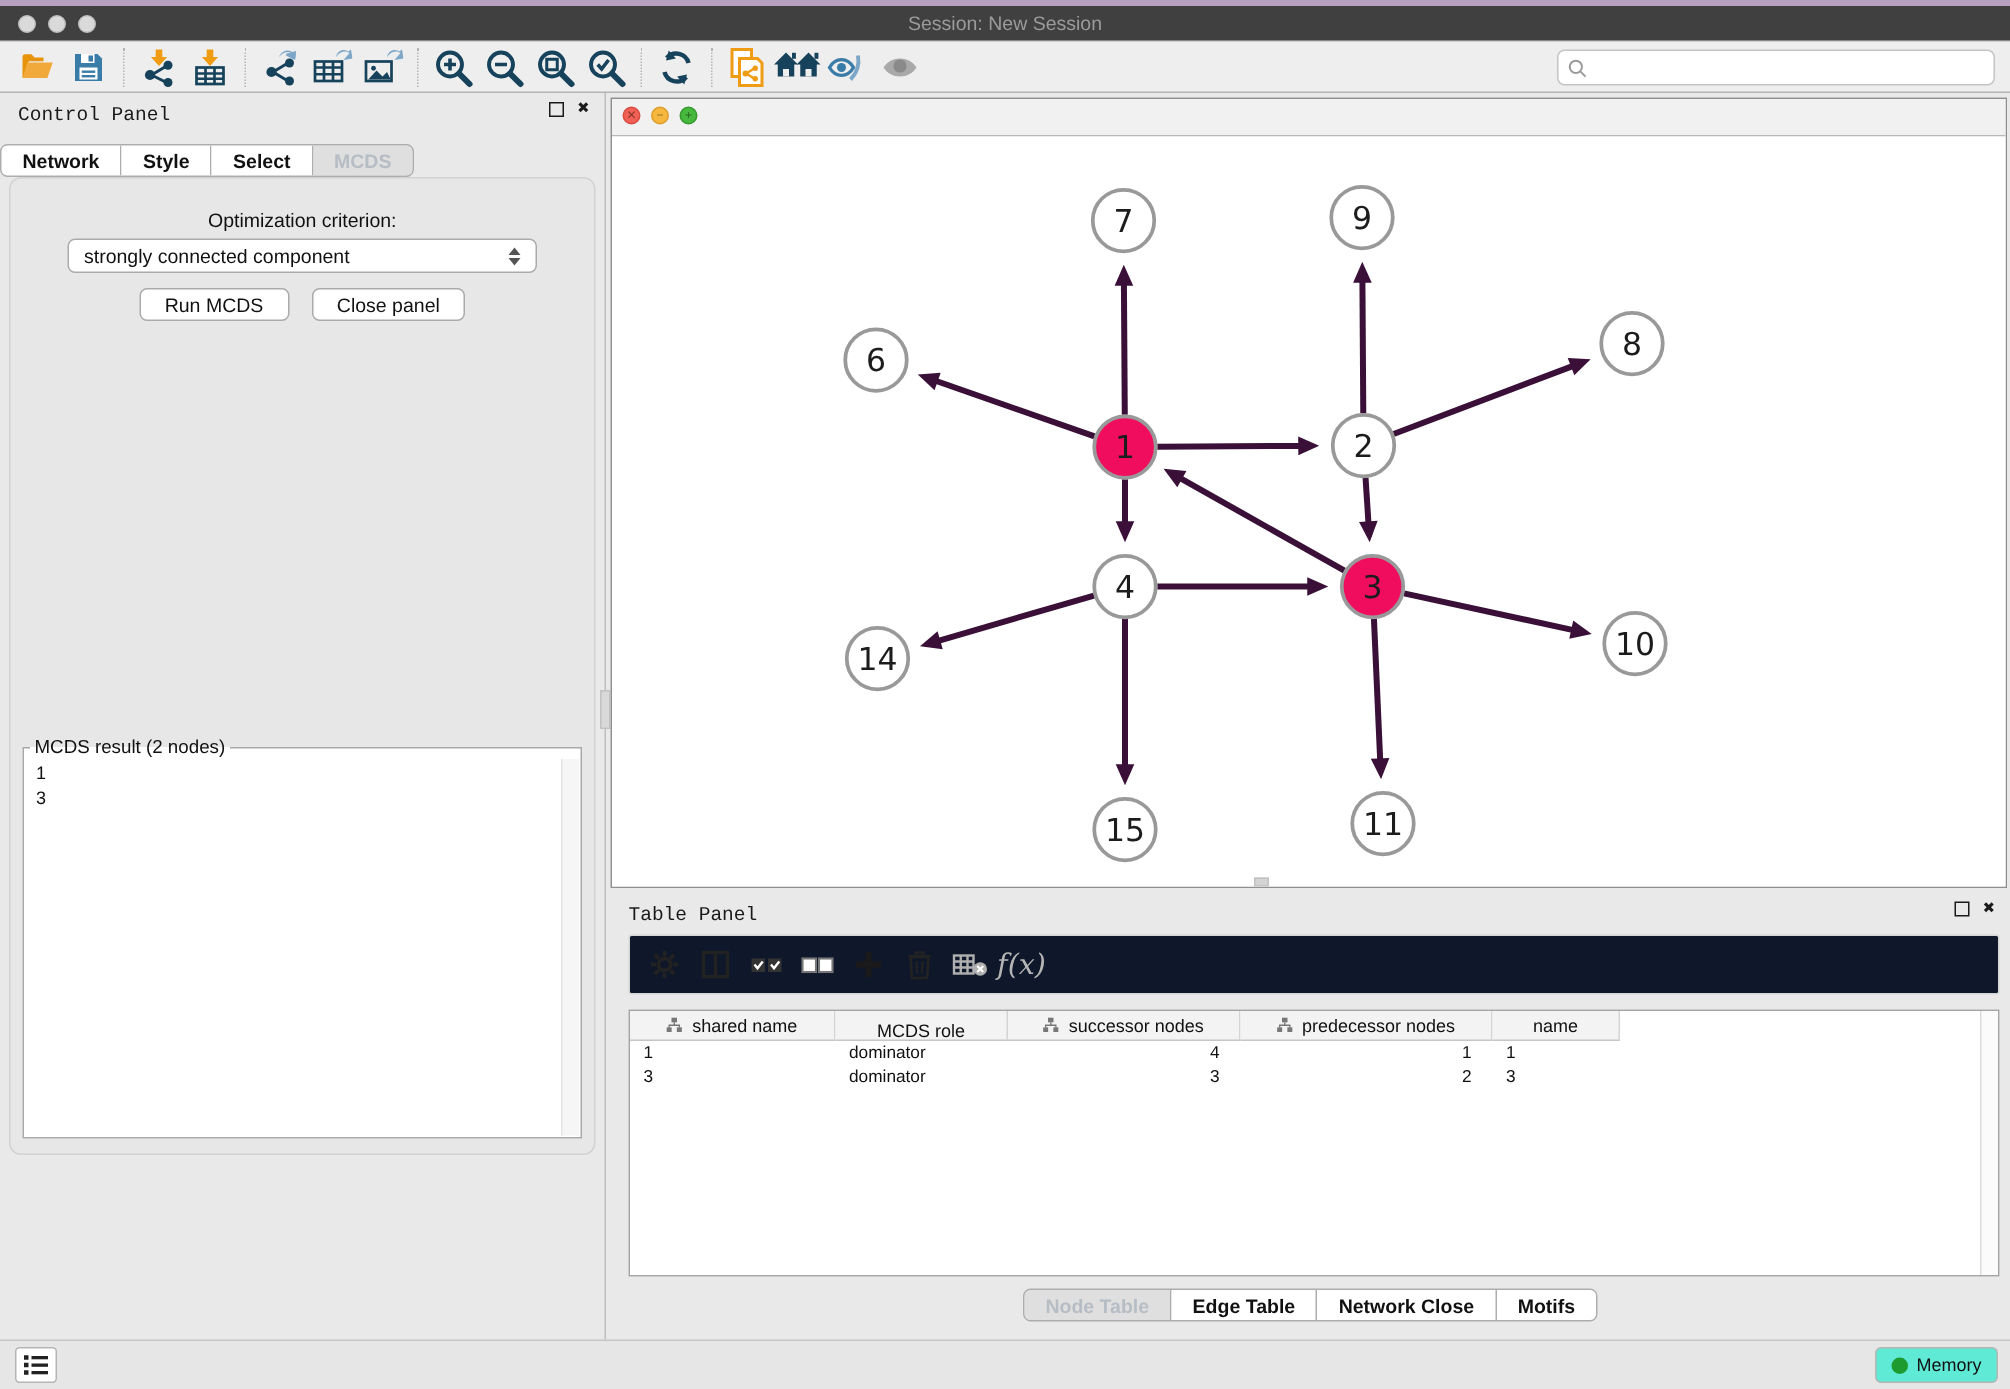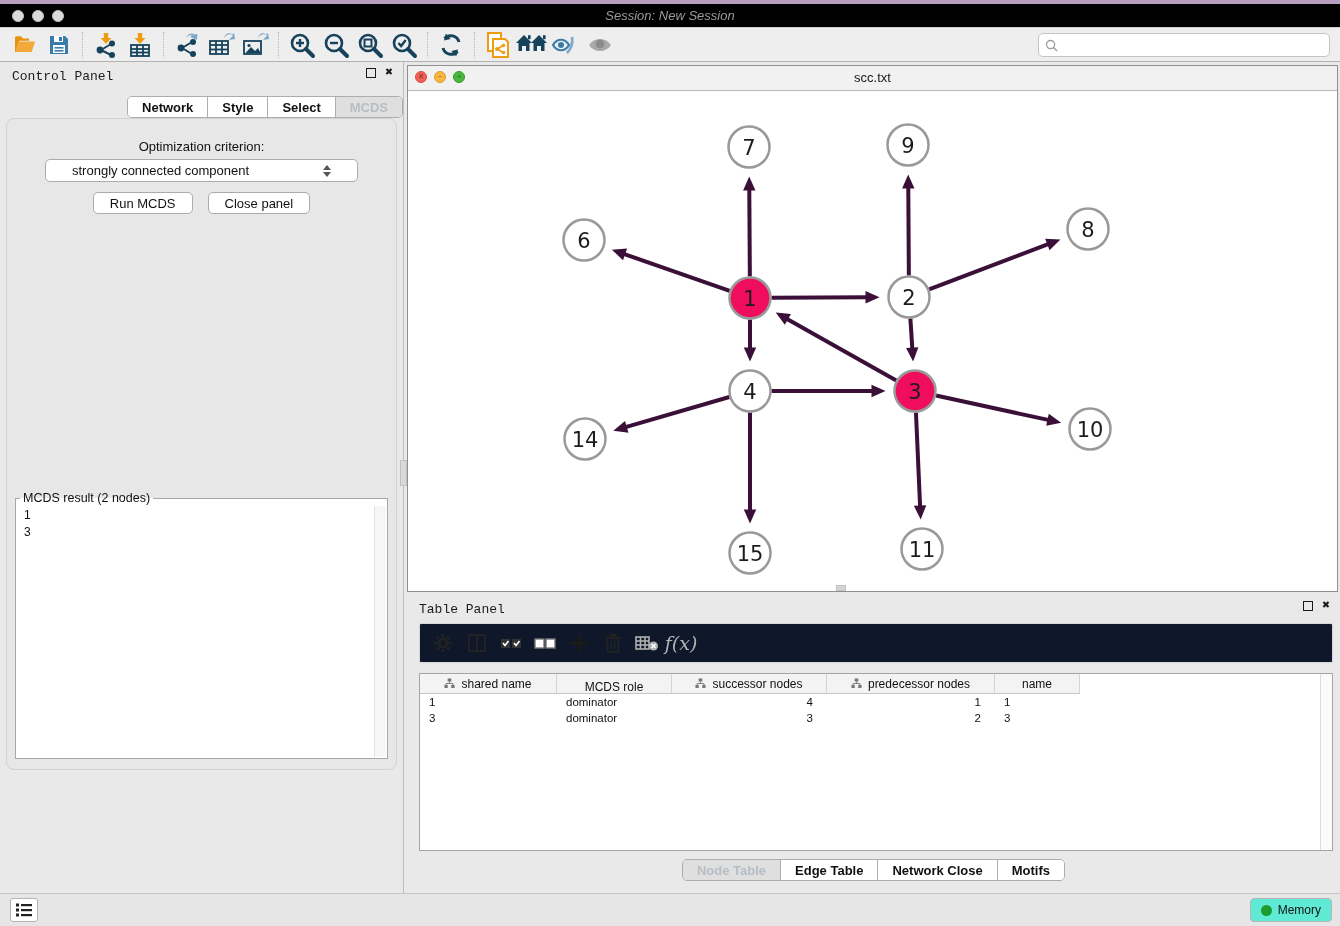--- a/index.html
+++ b/index.html
@@ -1,47 +1,47 @@
 <!DOCTYPE html>
 <html><head>
 <meta charset="utf-8">
 <style>
   * { margin:0; padding:0; box-sizing:border-box; }
   html,body { width:1340px; height:926px; font-family:"Liberation Sans", sans-serif; background:#e9e9e9; overflow:hidden; }
   .app { position:relative; width:1340px; height:926px; background:#e9e9e9; }
 
   
   .top-strip { position:absolute; left:0; top:0; width:1340px; height:4px; background:#b79fc0; }
-  .titlebar { position:absolute; left:0; top:4px; width:1340px; height:24px; background:#000000; border-bottom:1px solid #cfcfcf;font-style:italic; }
+  .titlebar { position:absolute; left:0; top:4px; width:1340px; height:24px; background:#404040; border-bottom:1px solid #cfcfcf; }
   .traffic { position:absolute; left:12px; top:6px; display:flex; gap:8px; }
   .tl { width:12px; height:12px; border-radius:50%; background:#dadada; border:1px solid #c0c0c0; display:flex; align-items:center; justify-content:center; font-size:8px; line-height:1; color:rgba(0,0,0,.45); }
   .titlebar .title { position:absolute; left:0; right:0; top:4px; text-align:center; font-size:13px; color:#9b9b9b; }
 
   
   .toolbar { position:absolute; left:0; top:28px; width:1340px; height:34px; background:#eeeeee; border-bottom:1px solid #b3b3b3; display:flex; align-items:center; padding-left:8px; }
   .tb-btn { width:34px; height:30px; display:flex; align-items:center; justify-content:center; cursor:pointer; flex:0 0 auto; }
   .tb-sep { width:1px; height:26px; border-left:1px dotted #b5b5b5; margin:0 6px; flex:0 0 auto; }
   .search-box { position:absolute; right:10px; top:5px; width:292px; height:24px; background:#fff; border:1px solid #c4c4c4; border-radius:5px; display:flex; align-items:center; padding:0 6px; }
   .search-box input { border:none; outline:none; flex:1; font-size:12px; margin-left:5px; font-family:"Liberation Sans",sans-serif; background:transparent; }
 
   
   .control-panel { position:absolute; left:0; top:62px; width:403px; height:831px; background:#e9e9e9; }
   .panel-header { position:relative; height:28px; display:flex; align-items:center; padding:0 12px;font-family:Liberation Mono, monospace; }
   .panel-title { font-size:13px; color:#1a1a1a; }
   .panel-header-icons { position:absolute; right:10px; top:6px; display:flex; gap:9px; align-items:center; }
   .float-icon { width:10px; height:10px; border:1.5px solid #1a1a1a; display:inline-block; }
   .close-icon { font-size:13px; font-weight:bold; color:#1a1a1a; line-height:10px; }
-  .tabs-row { position:absolute; left:0; top:34px; width:100%; display:flex; justify-content:flex-end; }
+  .tabs-row { position:absolute; left:0; top:34px; width:100%; display:flex; justify-content:flex-start; }
   .tab-group { display:flex; border:1px solid #adadad; border-radius:5px; overflow:hidden; height:22px; }
   .tab { padding:2px 14px; font-size:13px; font-weight:600; background:#fff; color:#111; border-right:1px solid #adadad; display:flex; align-items:center; cursor:pointer; }
   .tab:last-child { border-right:none; }
   .tab.active { background:#dfdfdf; color:#b7bdc5; }
   .cp-body { position:absolute; left:6px; top:56px; width:391px; height:652px; background:#e7e7e7; border:1px solid #d2d2d2; border-radius:8px; }
   .opt-label { position:absolute; top:20px; left:0; width:100%; text-align:center; font-size:13px; color:#111; }
-  .dropdown { position:absolute; top:40px; left:38px; right:38px; height:23px; background:#fff; border:1px solid #ababab; border-radius:5px; display:flex; align-items:center; padding:0 26px; cursor:pointer; }
+  .dropdown { position:absolute; top:40px; left:38px; right:38px; height:23px; background:#fff; border:1px solid #ababab; border-radius:5px; display:flex; align-items:center; padding:0 10px; cursor:pointer; }
   .dropdown .dd-value { flex:1; font-size:13px; color:#111; }
   .dd-stepper { display:flex; flex-direction:column; gap:2px; align-items:center; }
   .dd-stepper i { width:0; height:0; border-left:4px solid transparent; border-right:4px solid transparent; }
   .dd-up { border-bottom:5px solid #555; }
   .dd-down { border-top:5px solid #555; }
   .btn-row { position:absolute; top:73px; left:0; width:100%; display:flex; justify-content:center; gap:15px; }
   .mac-btn { height:22px; padding:0 16px; background:#fff; border:1px solid #ababab; border-radius:5px; font-size:13px; color:#111; font-family:"Liberation Sans",sans-serif; cursor:pointer; }
   .result-box { position:absolute; left:8px; right:8px; top:372px; bottom:10px; border:1px solid #a8a8a8; background:#fff; }
   .result-box legend { font-size:12.5px; color:#111; margin-left:4px; padding:0 3px; background:transparent; }
   .result-lines { position:absolute; left:0; top:0; bottom:0; right:14px; font-size:12px; color:#111; padding:2px 8px; white-space:pre-line; line-height:1.45; }
@@ -303,21 +303,20 @@
       <div class="v-grip"></div>
     </div>
 
   <div class="network-window">
     <div class="net-titlebar">
       <div class="net-traffic">
         <span class="tl tl-red">✕</span>
         <span class="tl tl-yel">−</span>
         <span class="tl tl-grn">+</span>
       </div>
-      <div class="net-title">scc.txt</div>
     </div>
     <div class="canvas">
       <svg id="graph-svg" width="929" height="500">
           <g>
             <line x1="341.8576190162586" y1="185.5004714550419" x2="341.2682060391409" y2="96.49911191026995" stroke="#3a1038" stroke-width="4"></line>
             <polygon points="341.19535995443596,85.49935311982625 347.48793719867416,99.45798742355727 335.08820910762853,99.54010482813372" fill="#3a1038"></polygon>
           </g>
           <g>
             <line x1="321.70323584441155" y1="199.90835951190283" x2="214.23343945587592" y2="162.3586716171133" stroke="#3a1038" stroke-width="4"></line>
             <polygon points="203.84904849255162,158.7303904371566 219.11057729275817,157.49518248686414 215.02051487171607,169.201223209157" fill="#3a1038"></polygon>

